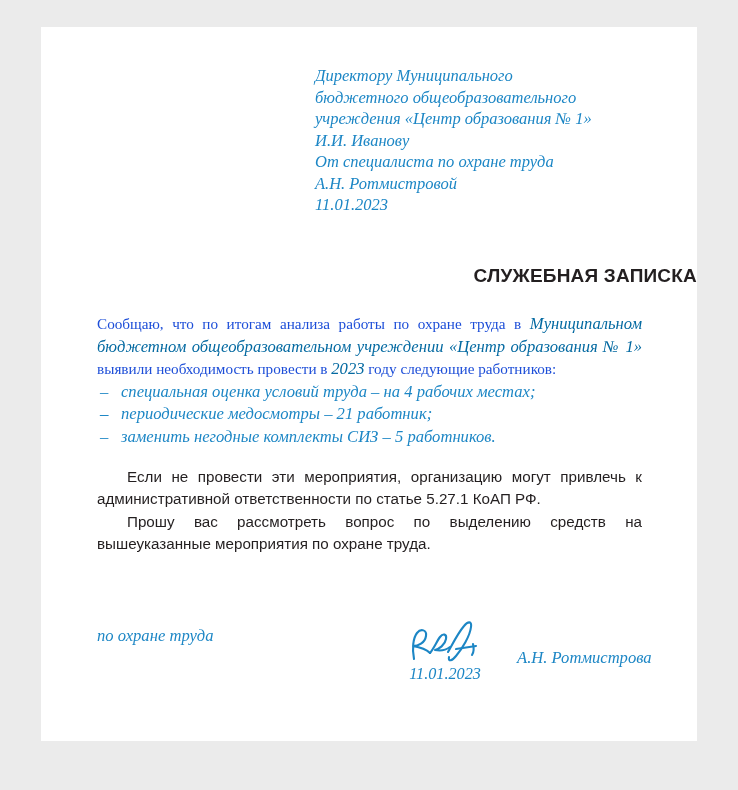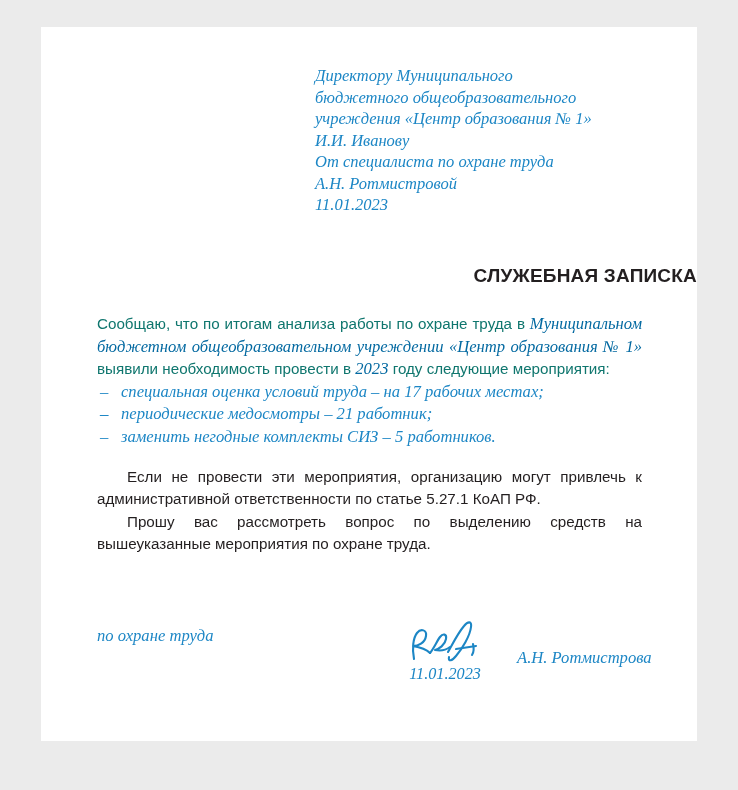--- a/index.html
+++ b/index.html
@@ -22,23 +22,23 @@
     background: #ffffff;
   }
 
   
   .ser {
     font-family: "Liberation Serif", "DejaVu Serif", serif;
     font-style: italic;
     color: #0369a1;
   }
   .san {
-    font-family: Liberation Sans, sans-serif;
+    font-family: Liberation Serif, serif;
     font-style: normal;
-    color: #0f766e;
+    color: #1d4ed8;
     margin-top: 22px;
   }
 
   
   #addressee {
     position: absolute;
     left: 274px;
     top: 38px;
     width: 360px;
   }
@@ -175,24 +175,24 @@
     <div class="ln">И.И. Иванову</div>
     <div class="ln">От специалиста по охране труда</div>
     <div class="ln">А.Н. Ротмистровой</div>
     <div class="ln">11.01.2023</div>
   </div>
 
   <div id="doc-title">СЛУЖЕБНАЯ ЗАПИСКА</div>
 
   <div id="body-block">
 
-    <p class="para"><span class="san">Сообщаю, что по итогам анализа работы по охране труда в </span><span class="ser">Муниципальном бюджетном общеобразовательном учреждении «Центр образования № 1»</span><span class="san"> выявили необходимость провести в </span><span class="ser">2023</span><span class="san"> году следующие мероприятия:</span></p>
+    <p class="para"><span class="san">Сообщаю, что по итогам анализа работы по охране труда в </span><span class="ser">Муниципальном бюджетном общеобразовательном учреждении «Центр образования № 1»</span><span class="san"> выявили необходимость провести в </span><span class="ser">2023</span><span class="san"> году следующие работников:</span></p>
 
     <ul id="measures">
-      <li><span class="dash">–</span><span>специальная оценка условий труда – на 17 рабочих местах;</span></li>
+      <li><span class="dash">–</span><span>специальная оценка условий труда – на 4 рабочих местах;</span></li>
       <li><span class="dash">–</span></li>
       <li><span class="dash">–</span><span>периодические медосмотры – 21 работник;</span></li>
       <li><span class="dash">–</span><span>заменить негодные комплекты СИЗ – 5 работников.</span></li>
     </ul>
 
     <p class="para lead gap-before">Если не провести эти мероприятия, организацию могут привлечь к административной ответственности по статье 5.27.1 КоАП РФ.</p>
     <p class="para lead">Прошу вас рассмотреть вопрос по выделению средств на вышеуказанные мероприятия по охране труда.</p>
   </div>
 
   <div id="signature">

